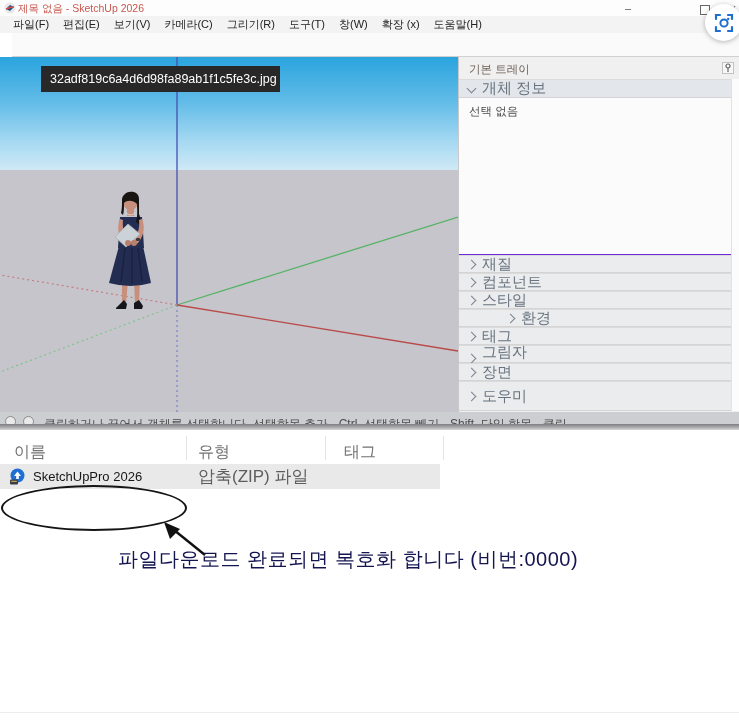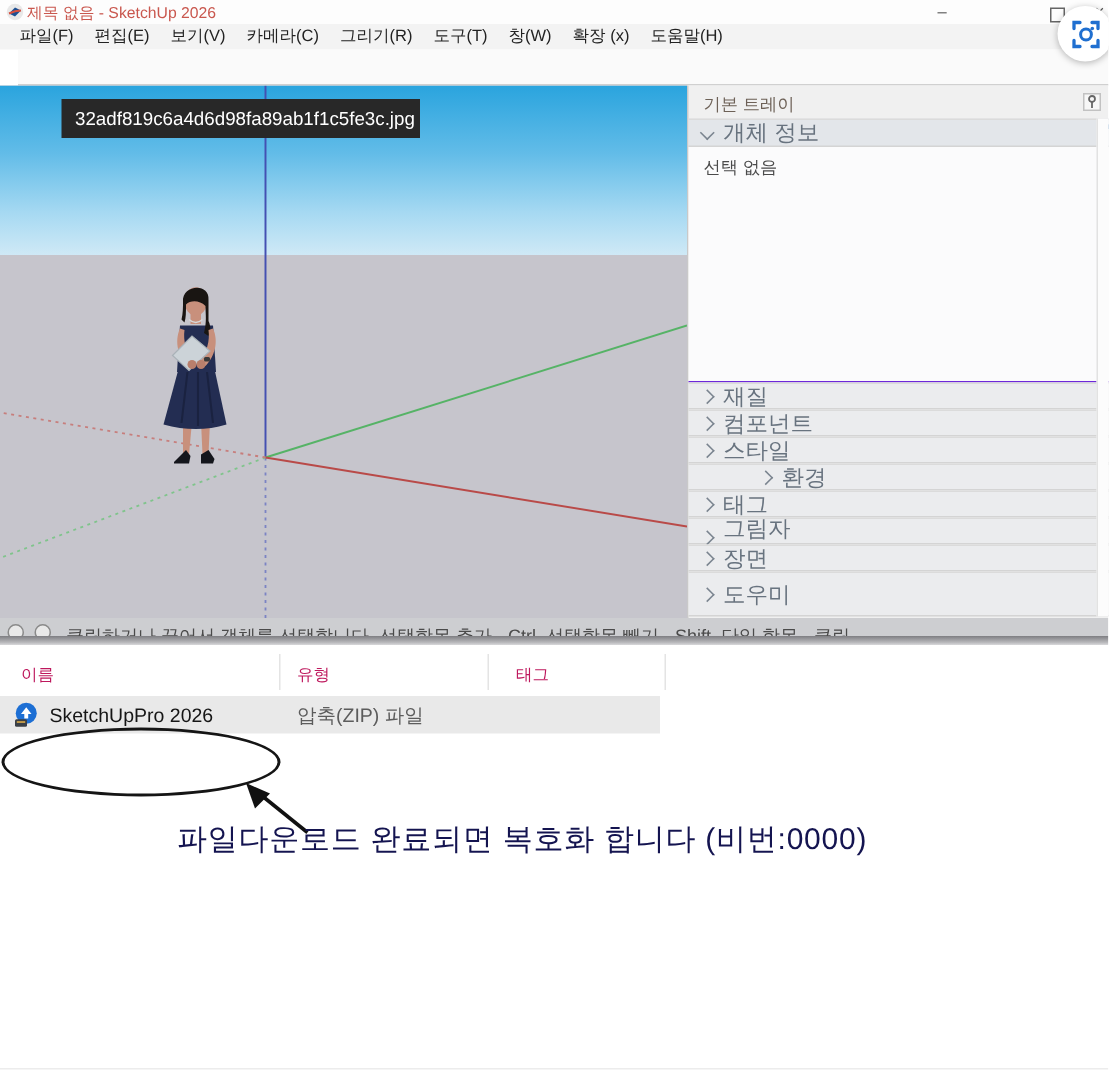--- a/index.html
+++ b/index.html
@@ -45,25 +45,25 @@
   #tray-scroll{left:272px;top:22px;width:8px;height:332px;background:#fcfcfc;border-left:1px solid #e2e2e2;box-sizing:border-box;}
 
   
   #statusbar{left:0;top:412px;width:739px;height:12px;background:#cdced1;overflow:hidden;}
   #status-text{left:44px;top:4px;font-size:12px;color:#4a4a4a;}
   .status-circ{top:4px;width:11px;height:11px;border:1.3px solid #8a8a8a;border-radius:50%;box-sizing:border-box;background:#e9e9e9;}
   #win-shadow{left:0;top:424px;width:739px;height:6px;background:linear-gradient(to bottom,#7e7e82,#b7b7ba 70%,#d9d9db);}
 
   
   #explorer{left:0;top:430px;width:739px;height:290px;background:#fff;}
-  .col-h{top:12px;font-size:11px;color:#be185d;}
+  .col-h{top:12px;font-size:16px;color:#737373;}
   .col-sep{top:6px;width:1px;height:24px;background:#e4e4e4;}
   .file-row{left:0;height:25px;display:flex;align-items:center;}
   .file-name{font-size:13px;color:#161616;margin-left:7px;}
-  .file-type{position:absolute;left:198px;font-size:13px;color:#5c5c5c;}
+  .file-type{position:absolute;left:198px;font-size:17px;color:#5c5c5c;}
 
   
   #annot-ellipse{left:1px;top:55px;width:182px;height:42px;border:2.2px solid #151515;border-radius:50%;}
   #annot-text{left:118px;top:116px;font-size:20px;color:#141450;letter-spacing:0.5px;font-weight:500;}
 
   #bottom-line{left:0;top:712px;width:739px;height:1px;background:#ececec;}
 </style>
 </head>
 <body>
 

